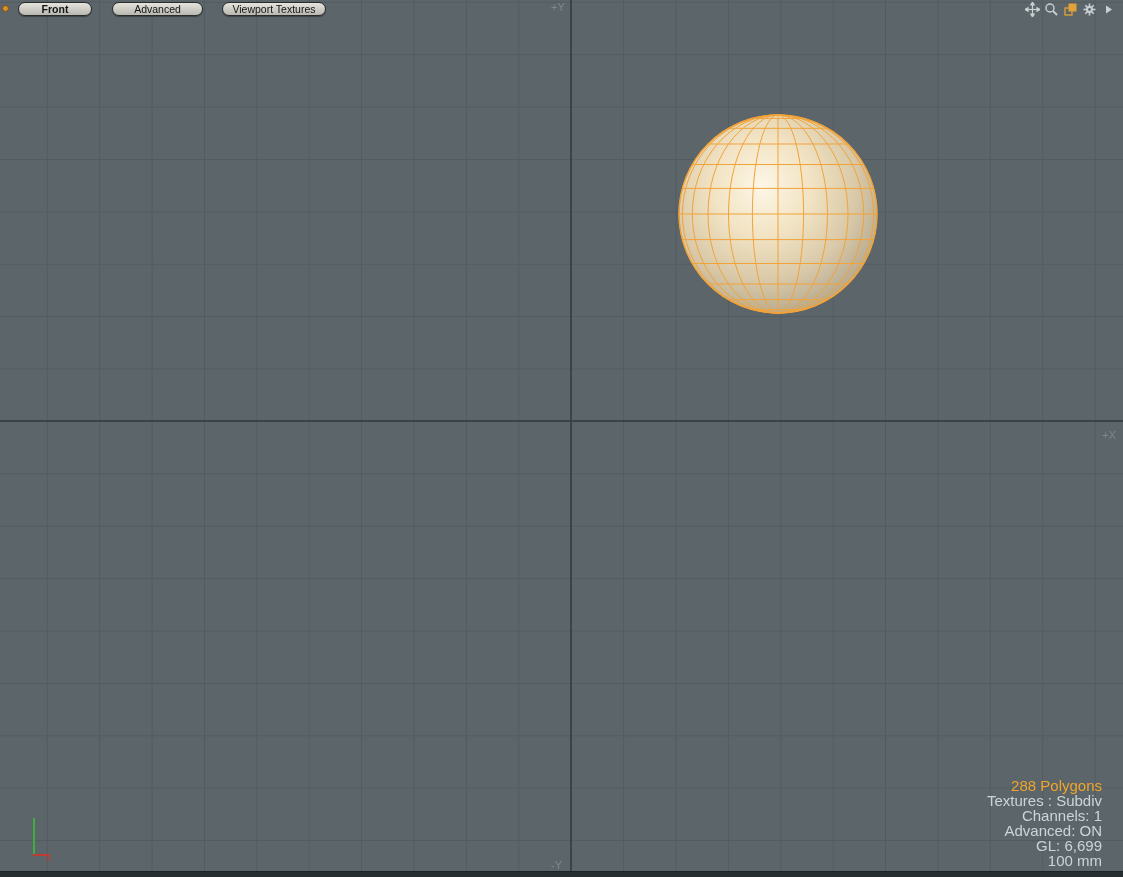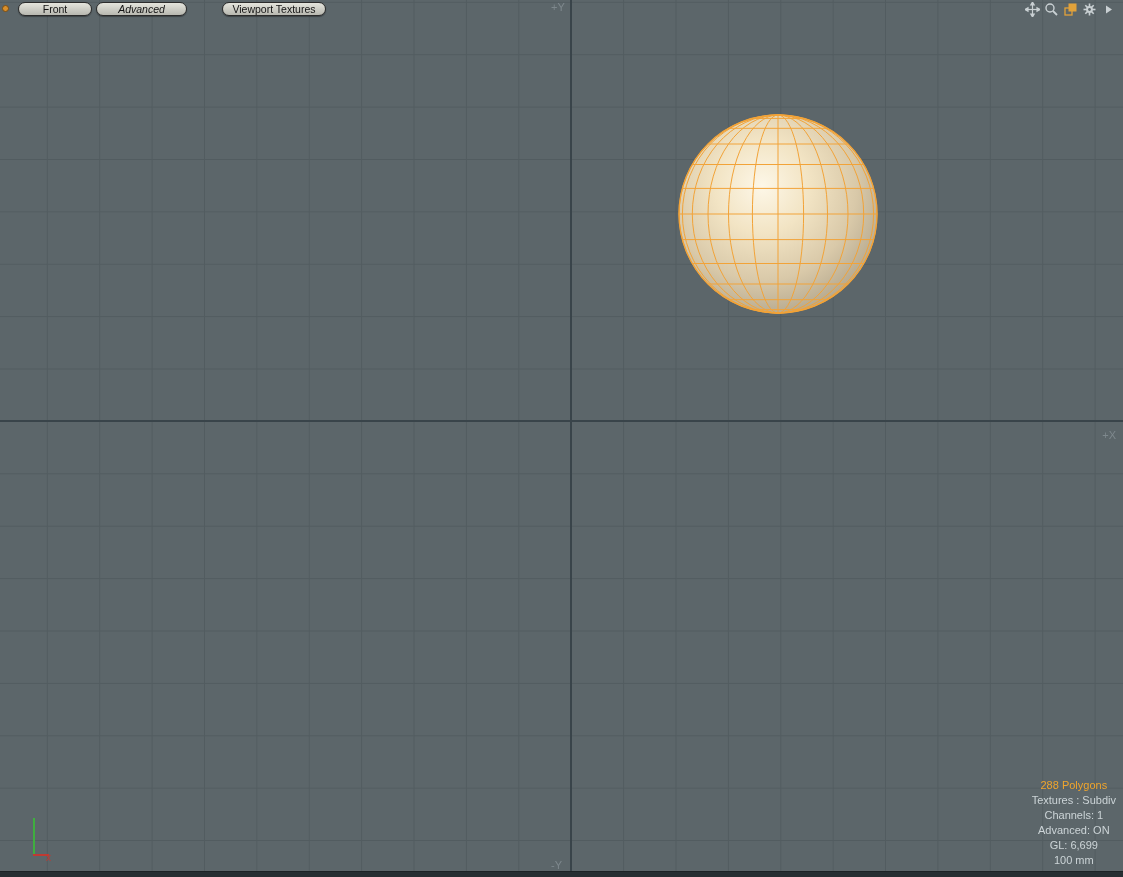--- a/index.html
+++ b/index.html
@@ -52,22 +52,22 @@
     border:1px solid #2c2c2c; border-radius:7px;
     background:linear-gradient(#e4e4dc, #b8b8b0);
     color:#141414;
     font-size:10.5px; line-height:12px;
     text-align:center;
     box-shadow:0 1px 1px rgba(0,0,0,0.35);
     cursor:pointer;
     white-space:nowrap;
     padding:0 6px;
   }
-  .btn-front   { left:18px;  width:74px;  }
-  .btn-advanced{ left:96px;  width:91px;font-style:italic; }
+  .btn-front   { left:18px;  width:74px;font-weight:bold;  }
+  .btn-advanced{ left:112px;  width:91px; }
   .btn-textures{ left:222px; width:104px; }
 
   
   .icon-row {
     position:absolute; top:2px; right:7px;
     display:flex; gap:4px; align-items:center;
   }
   .icon-row .vp-icon {
     width:15px; height:15px;
     display:inline-flex; align-items:center; justify-content:center;
@@ -78,23 +78,23 @@
   .axis-label {
     position:absolute;
     font-size:11px; color:#7e888d;
   }
   .lbl-plus-y { left:551px; top:1px; }
   .lbl-plus-x { right:7px;  top:429px; }
   .lbl-minus-y{ left:551px; top:859px; }
 
   
   .status-block {
-    position:absolute; right:7px; bottom:9px;
-    text-align:center;
-    font-size:11px; line-height:15px;
+    position:absolute; right:21px; bottom:9px;
+    text-align:right;
+    font-size:15px; line-height:15px;
     color:#ccd4d7;
   }
   .status-block .status-highlight { color:#f0a52c; }
 
   
   .sphere-svg {
     position:absolute; left:678px; top:114px;
     width:200px; height:200px;
   }
 

